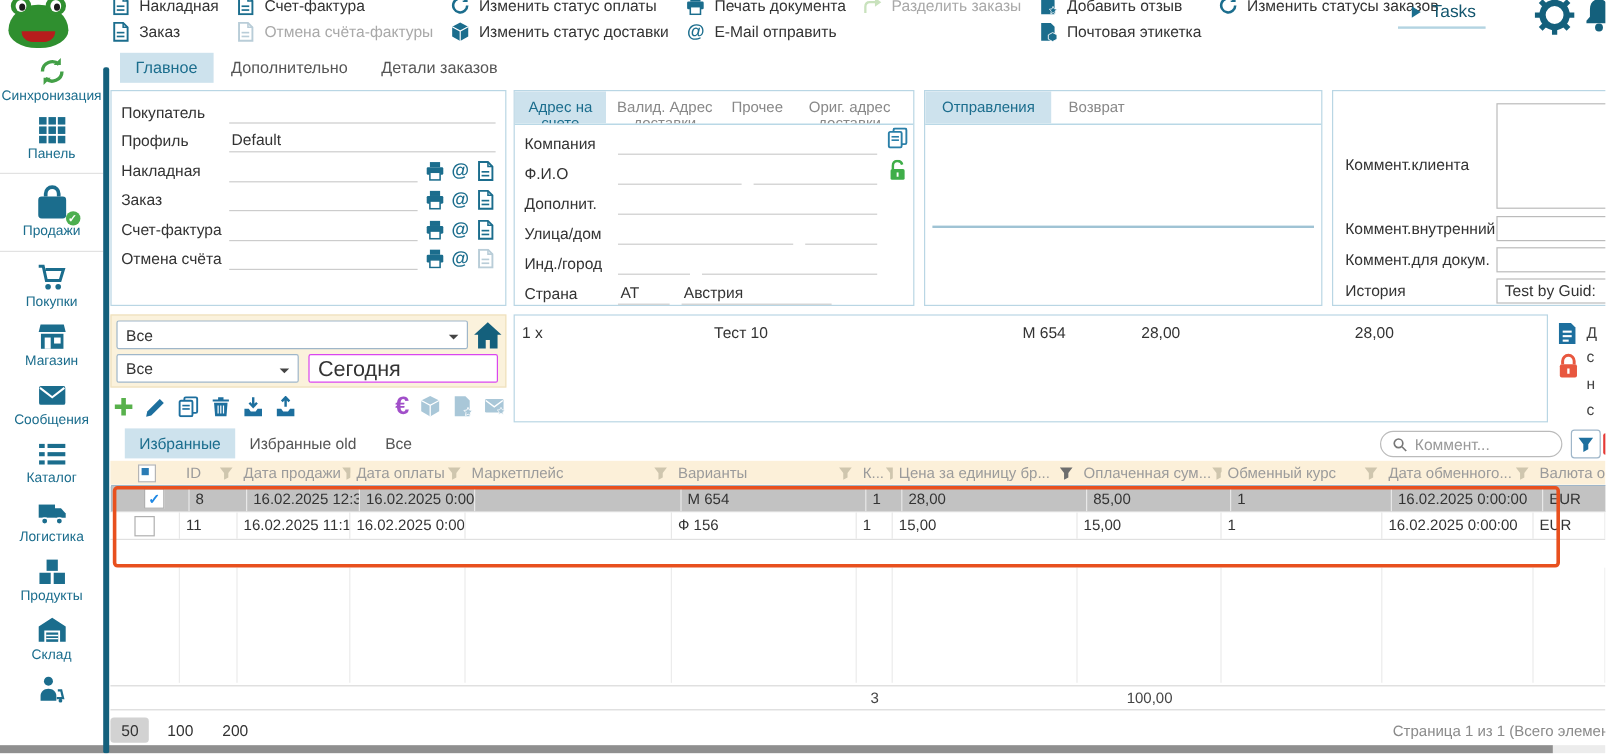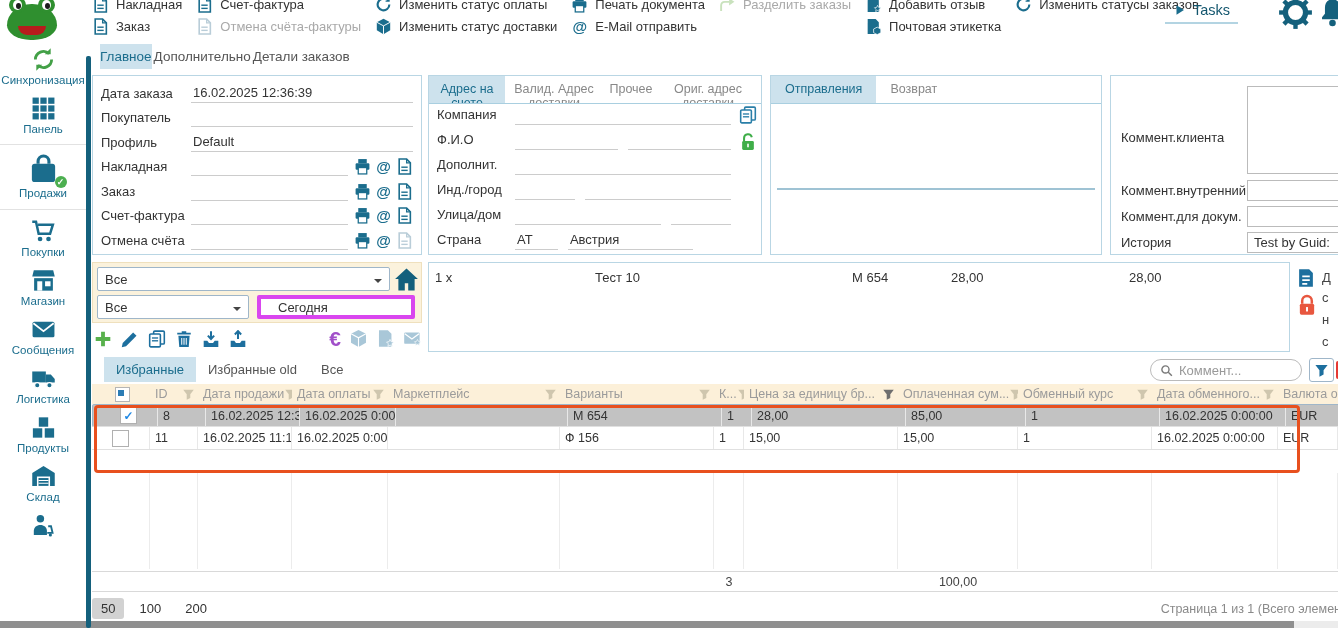--- a/index.html
+++ b/index.html
@@ -33,52 +33,52 @@
   .sb-i{display:flex;flex-direction:column;align-items:center;gap:2px;color:#1b6d8d;font-size:11.5px;cursor:pointer;width:100%;padding:1px 0}
   .sb-i .icn{width:25px;height:25px;color:#1b6d8d}
   .sb-i.green .icn{color:#43a047}
   .sb-i.active{border-top:1px solid #e2e2e2;border-bottom:1px solid #e2e2e2;padding:9px 0 10px;background:#fff}
   .sb-i.active .iconwrap .icn{width:31px;height:31px}
   .iconwrap{position:relative}
   .sb-badge{position:absolute;right:-8px;bottom:-3px;width:12px;height:12px;background:#4caf50;border-radius:50%;color:#fff;font-size:9px;line-height:12px;text-align:center;font-weight:bold}
   .vbar{position:absolute;left:86px;top:56px;width:5px;height:572px;background:#14607c;border-radius:2px;z-index:5}
   
   .main-tabs{position:absolute;left:100px;top:44px;display:flex;gap:2px;font-size:13.5px}
-  .mtab{padding:5px 0;color:#555;cursor:pointer}
+  .mtab{padding:5px 13px;color:#555;cursor:pointer}
   .mtab.active{background:#cde2ed;color:#1b6d8d}
   
   .panel{position:absolute;border:1px solid #b9d6e4;background:#fff;box-sizing:border-box}
   #p-order{left:92px;top:75px;width:330px;height:180px;padding:5px 8px}
   .fr{display:flex;align-items:center;height:24.5px}
   .fr .lbl{width:90px;font-size:13px;flex:none;color:#333}
   .fr .val{flex:1;border-bottom:1px solid #ccc;font-size:13px;height:18px;line-height:18px;padding-left:2px;white-space:nowrap;overflow:hidden}
   .ficons{display:flex;gap:4px;margin-left:6px;color:#1b6d8d;align-items:center}
   .ficons .icn{width:17px;height:17px;cursor:pointer}
   .ficons .icn.dis,.ficons .at-glyph.dis{color:#b9cdd8}
   #p-addr{left:428px;top:75px;width:334px;height:180px}
   .ptabs{display:flex;height:27px;overflow:hidden;border-bottom:1px solid #a9cfe0}
   .ptab{font-size:12.5px;color:#888;padding:6px 6px 0;line-height:14px;text-align:center;cursor:pointer;box-sizing:border-box;overflow:hidden}
   .ptab.active{background:#cde2ed;color:#1b6d8d}
   .addr-body{padding:3px 30px 0 8px}
-  .ar{display:flex;height:25px}
+  .ar{display:flex;align-items:center;height:25px}
   .ar .lbl{width:78px;font-size:13px;flex:none}
   .ar .ins{flex:1;display:flex;gap:10px}
   .ain{border-bottom:1px solid #ccc;height:17px;font-size:13px;padding:0 2px;white-space:nowrap}
   .addr-icons{position:absolute;right:4px;top:30px;display:flex;flex-direction:column;gap:9px;align-items:center}
   .addr-icons .icn{width:18px;height:18px;cursor:pointer}
   #p-ship{left:770px;top:75px;width:332px;height:180px}
   .ship-div{position:absolute;left:6px;right:6px;top:112px;border-top:2px solid #9fc3d4}
   #p-comm{left:1110px;top:75px;width:250px;height:180px}
   .c-lbl{position:absolute;left:10px;font-size:13px;white-space:nowrap}
   .c-box{position:absolute;left:136px;border:1px solid #bbb;background:#fff;font-size:13px;box-sizing:border-box;padding:1px 6px;overflow:hidden}
   
   #p-filter{left:92px;top:262px;width:330px;height:61px;background:#fbf2dc;border:1px solid #efe0bd}
   .sel{position:absolute;background:#fff;border:1px solid #9fb6c9;border-radius:2px;font-size:13px;display:flex;align-items:center;padding:0 7px;height:24px;box-sizing:border-box;cursor:pointer}
   .sel .arr{margin-left:auto;width:0;height:0;border:4px solid transparent;border-top-color:#444;margin-top:7px}
-  .inp{position:absolute;background:#fff;border:4px solid #d946ef;border-radius:2px;font-size:13px;display:flex;align-items:center;padding:0 17px;height:24px;box-sizing:border-box}
+  .inp{position:absolute;background:#fff;border:1px solid #d946ef;border-radius:2px;font-size:18px;display:flex;align-items:center;padding:0 7px;height:24px;box-sizing:border-box}
   .home{position:absolute;right:2px;top:4px;color:#14607c;cursor:pointer}
   .act-row{position:absolute;left:94px;top:329px;width:328px;display:flex;align-items:center;gap:9px}
   .act-row .icn{width:18px;height:18px;cursor:pointer;color:#1d6f9e}
   .icn.c-add{color:#58b14c}
   .act-right{margin-left:auto;display:flex;gap:8px;align-items:center}
   .act-right .icn{color:#a9c7d8;width:19px;height:19px}
   .euro{color:#a14fc9;font-size:21px;font-weight:bold;line-height:19px;cursor:pointer}
   #p-item{left:428px;top:262px;width:862px;height:90px}
   .oi-span{position:absolute;top:7px;font-size:13px;white-space:nowrap}
   #side-strip{position:absolute;left:1296px;top:268px;width:44px;height:92px;font-size:13px;color:#444}
@@ -461,20 +461,26 @@
         <span>Магазин</span>
       </div>
       <div class="sb-i">
         <div class="iconwrap"><svg class="icn">
             <use href="#i-envelope"></use>
           </svg></div>
         <span>Сообщения</span>
       </div>
       <div class="sb-i">
         <div class="iconwrap"><svg class="icn">
+            <use href="#i-list"></use>
+          </svg></div>
+        <span>Каталог</span>
+      </div>
+      <div class="sb-i">
+        <div class="iconwrap"><svg class="icn">
             <use href="#i-truck"></use>
           </svg></div>
         <span>Логистика</span>
       </div>
       <div class="sb-i">
         <div class="iconwrap"><svg class="icn">
             <use href="#i-boxes"></use>
           </svg></div>
         <span>Продукты</span>
       </div>
@@ -492,24 +498,20 @@
     </div>
   <div class="vbar"></div>
 
   <div class="main-tabs" id="main-tabs">
       <div class="mtab active">Главное</div>
       <div class="mtab">Дополнительно</div>
       <div class="mtab">Детали заказов</div>
     </div>
 
   <div class="panel" id="p-order">
-      <div class="fr">
-        <span class="lbl">Дата заказа</span>
-        <div class="val">16.02.2025 12:36:39</div>
-      </div>
       <div class="fr">
         <span class="lbl">Покупатель</span>
         <div class="val"></div>
       </div>
       <div class="fr">
         <span class="lbl">Профиль</span>
         <div class="val">Default</div>
       </div>
       <div class="fr">
         <span class="lbl">Накладная</span>
@@ -586,31 +588,31 @@
             <div class="ain" style="width: 46%;"></div>
           </div>
         </div>
         <div class="ar">
           <span class="lbl">Дополнит.</span>
           <div class="ins">
             <div class="ain" style="width: 100%;"></div>
           </div>
         </div>
         <div class="ar">
+          <span class="lbl">Улица/дом</span>
+          <div class="ins">
+            <div class="ain" style="width: 66%;"></div>
+            <div class="ain" style="width: 26%;"></div>
+          </div>
+        </div>
+        <div class="ar">
           <span class="lbl">Инд./город</span>
           <div class="ins">
             <div class="ain" style="width: 26%;"></div>
             <div class="ain" style="width: 66%;"></div>
-          </div>
-        </div>
-        <div class="ar">
-          <span class="lbl">Улица/дом</span>
-          <div class="ins">
-            <div class="ain" style="width: 66%;"></div>
-            <div class="ain" style="width: 26%;"></div>
           </div>
         </div>
         <div class="ar">
           <span class="lbl">Страна</span>
           <div class="ins">
             <div class="ain" style="width: 18%;">AT</div>
             <div class="ain" style="width: 56%;">Австрия</div>
           </div>
         </div>
       </div>

